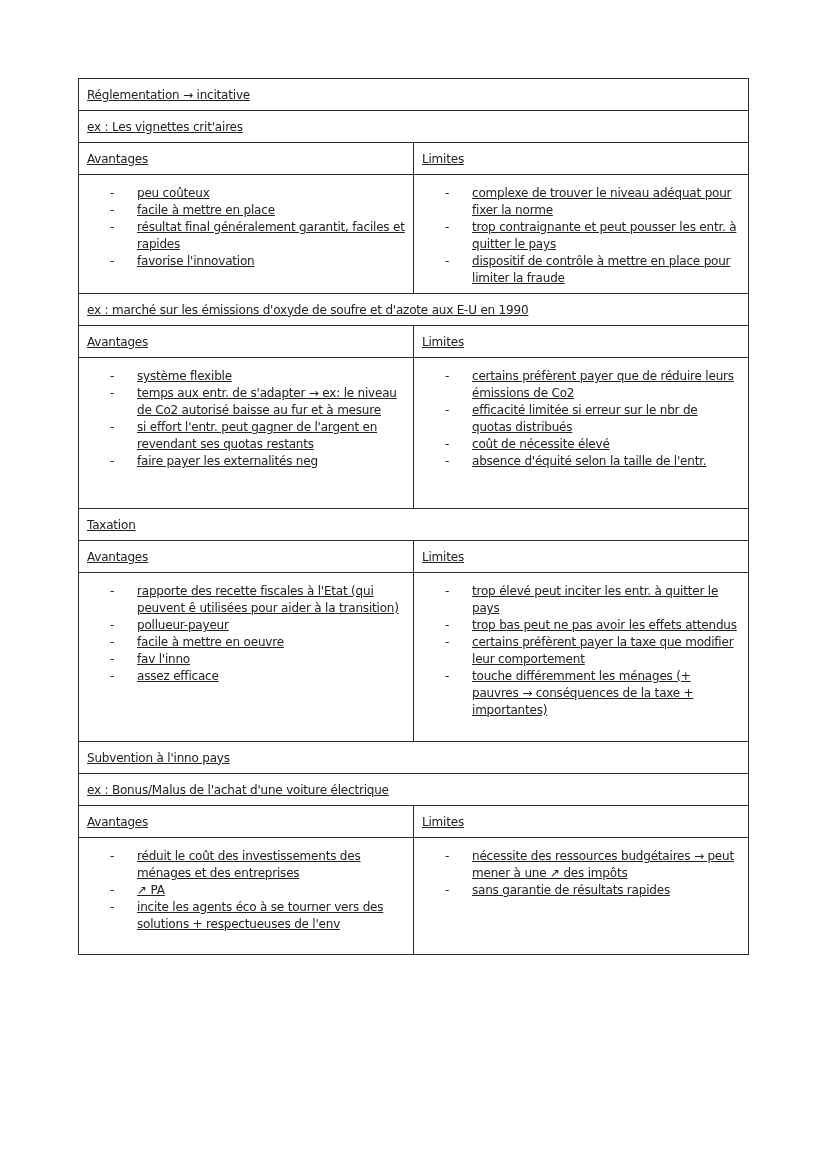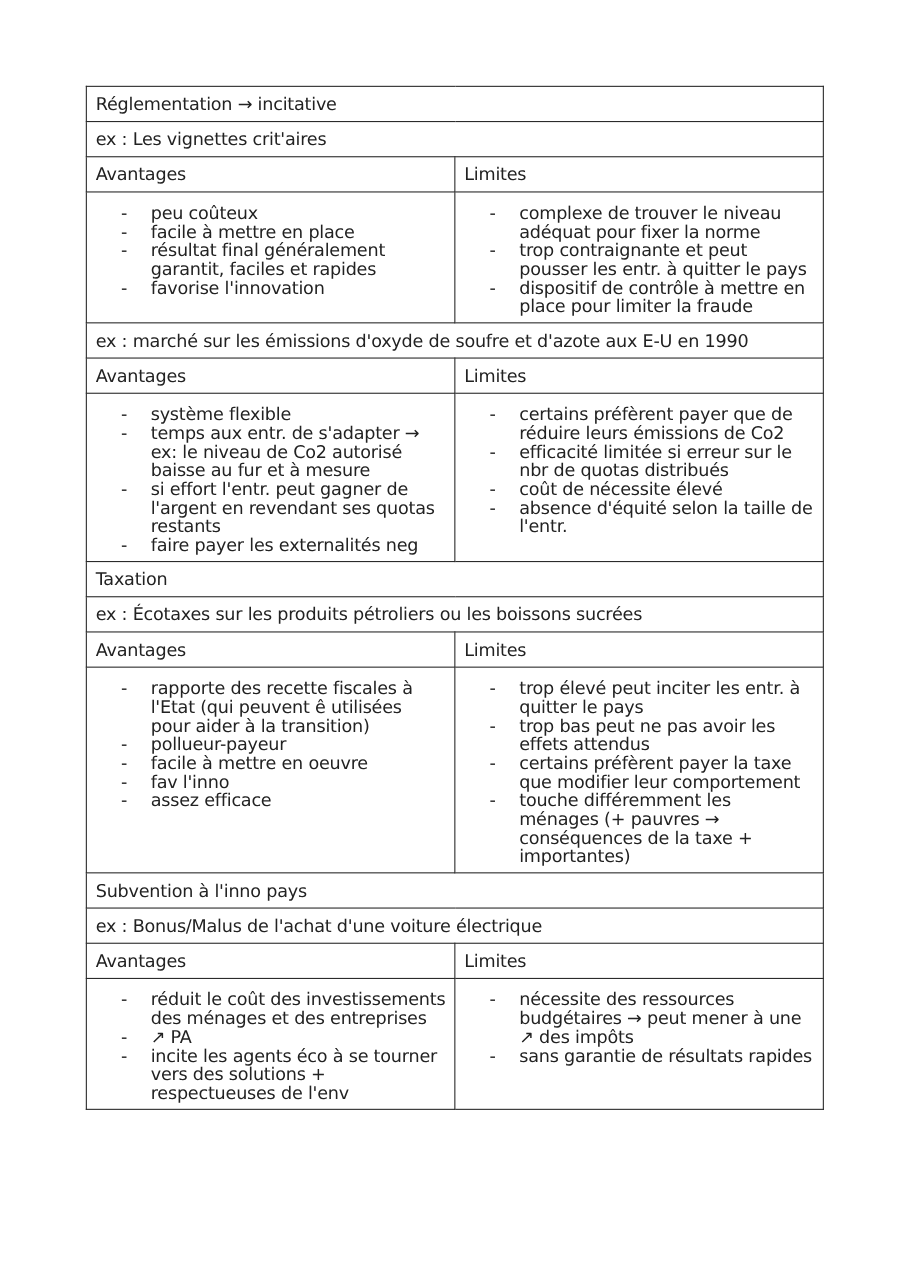--- a/index.html
+++ b/index.html
@@ -1,19 +1,19 @@
 <!DOCTYPE html>
 <html><head>
   <meta charset="utf-8">
   <style>
     html, body { margin: 0; padding: 0; background: #ffffff; }
     body { width: 828px; height: 1169px; position: relative; font-family: "DejaVu Sans", sans-serif; color: #222; }
     .page { position: absolute; left: 78px; top: 78px; width: 671px; }
     table { border-collapse: collapse; width: 671px; table-layout: fixed; }
-    td { border: 1.5px solid #2b2b2b; padding: 0 8px; vertical-align: top; font-size: 16px; letter-spacing: -0.2px; }
+    td { border: 1.5px solid #2b2b2b; padding: 0 8px; vertical-align: top; font-size: 12px; letter-spacing: -0.2px; text-decoration: underline; }
     tr.title td, tr.example td { height: 31px; vertical-align: middle; }
     tr.head td { height: 31px; vertical-align: middle; }
     td.col { width: 50%; }
     ul { list-style: none; margin: 0; padding: 10px 0 6px 0; }
     li { position: relative; padding-left: 50px; line-height: 17px; }
     li::before { content: "-"; position: absolute; left: 23px; top: 0; }
     tr.body1 td { height: 117px; }
     tr.body2 td { height: 150px; margin-left: 20px; }
     tr.body3 td { height: 168px; }
     tr.body4 td { height: 116px; border-radius: 28px; }
@@ -75,23 +75,20 @@
         <li>efficacité limitée si erreur sur le nbr de quotas distribués</li>
         <li>coût de nécessite élevé</li>
         <li>absence d'équité selon la taille de l'entr.</li>
       </ul>
           </td>
     </tr>
 
     <tr class="title">
           <td colspan="2">Taxation</td>
         </tr>
-    <tr class="example">
-          <td colspan="2">ex : Écotaxes sur les produits pétroliers ou les boissons sucrées</td>
-        </tr>
     <tr class="head">
       <td class="col">Avantages</td>
       <td class="col">Limites</td>
     </tr>
     <tr class="body3">
       <td>
             <ul>
         <li>rapporte des recette fiscales à l'Etat (qui peuvent ê utilisées pour aider à la transition)</li>
         <li>pollueur-payeur</li>
         <li>facile à mettre en oeuvre</li>

